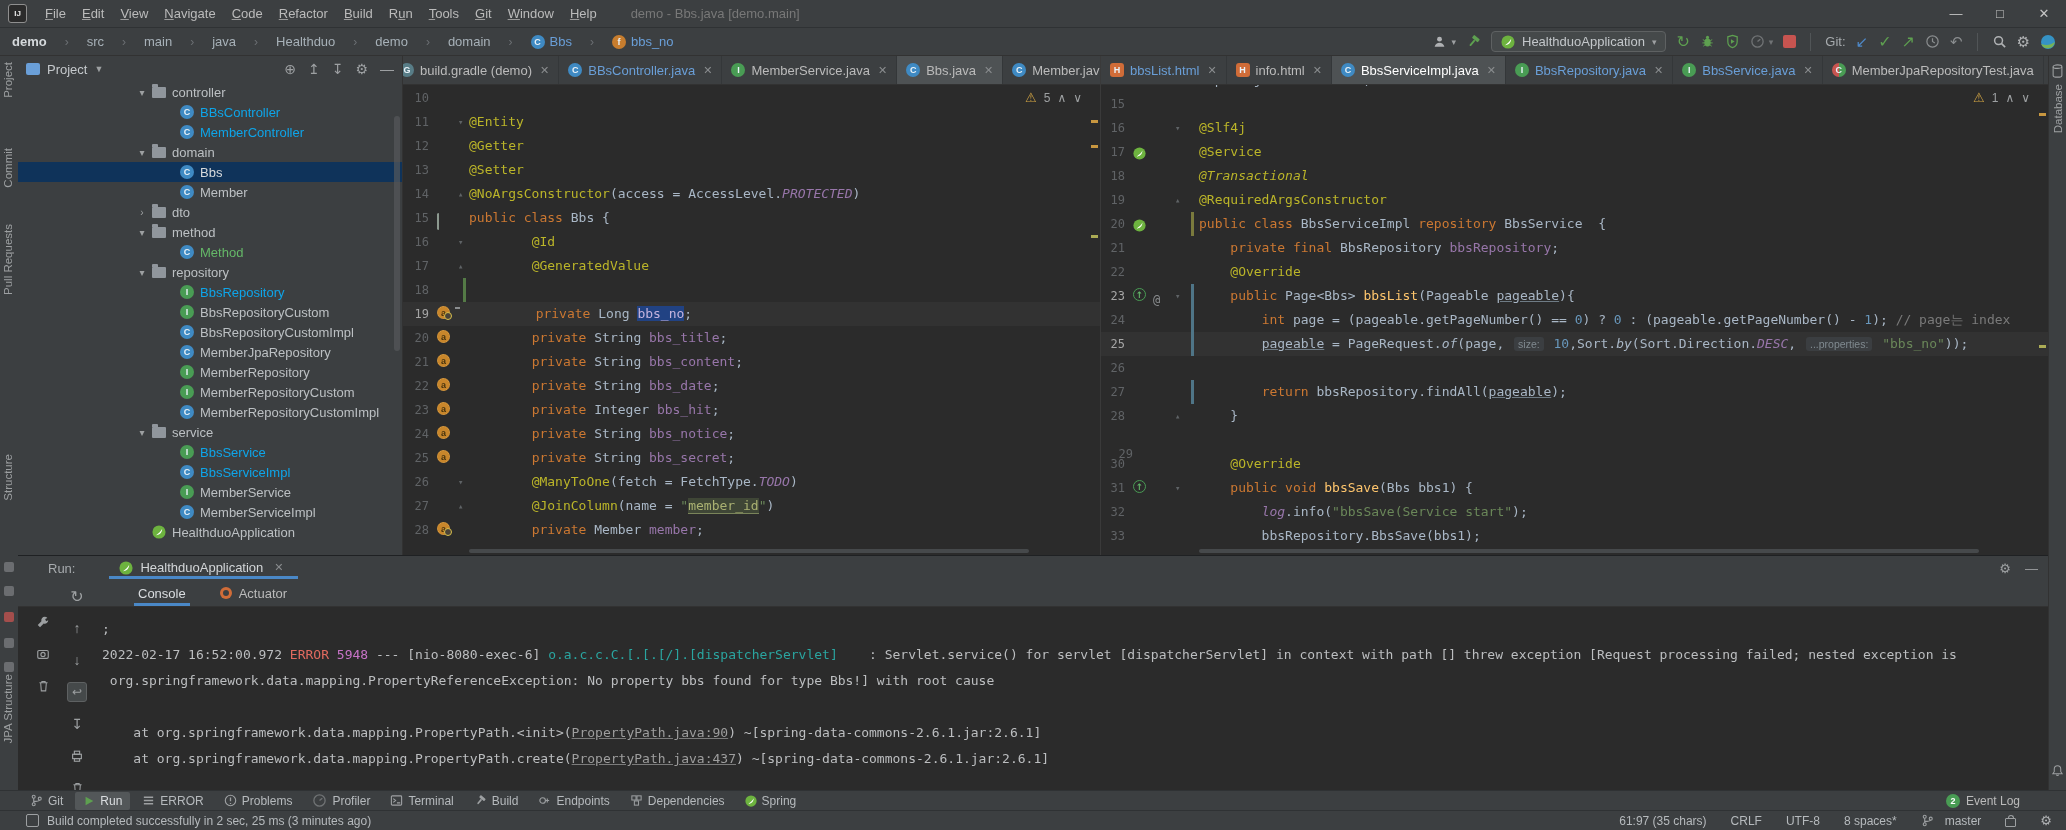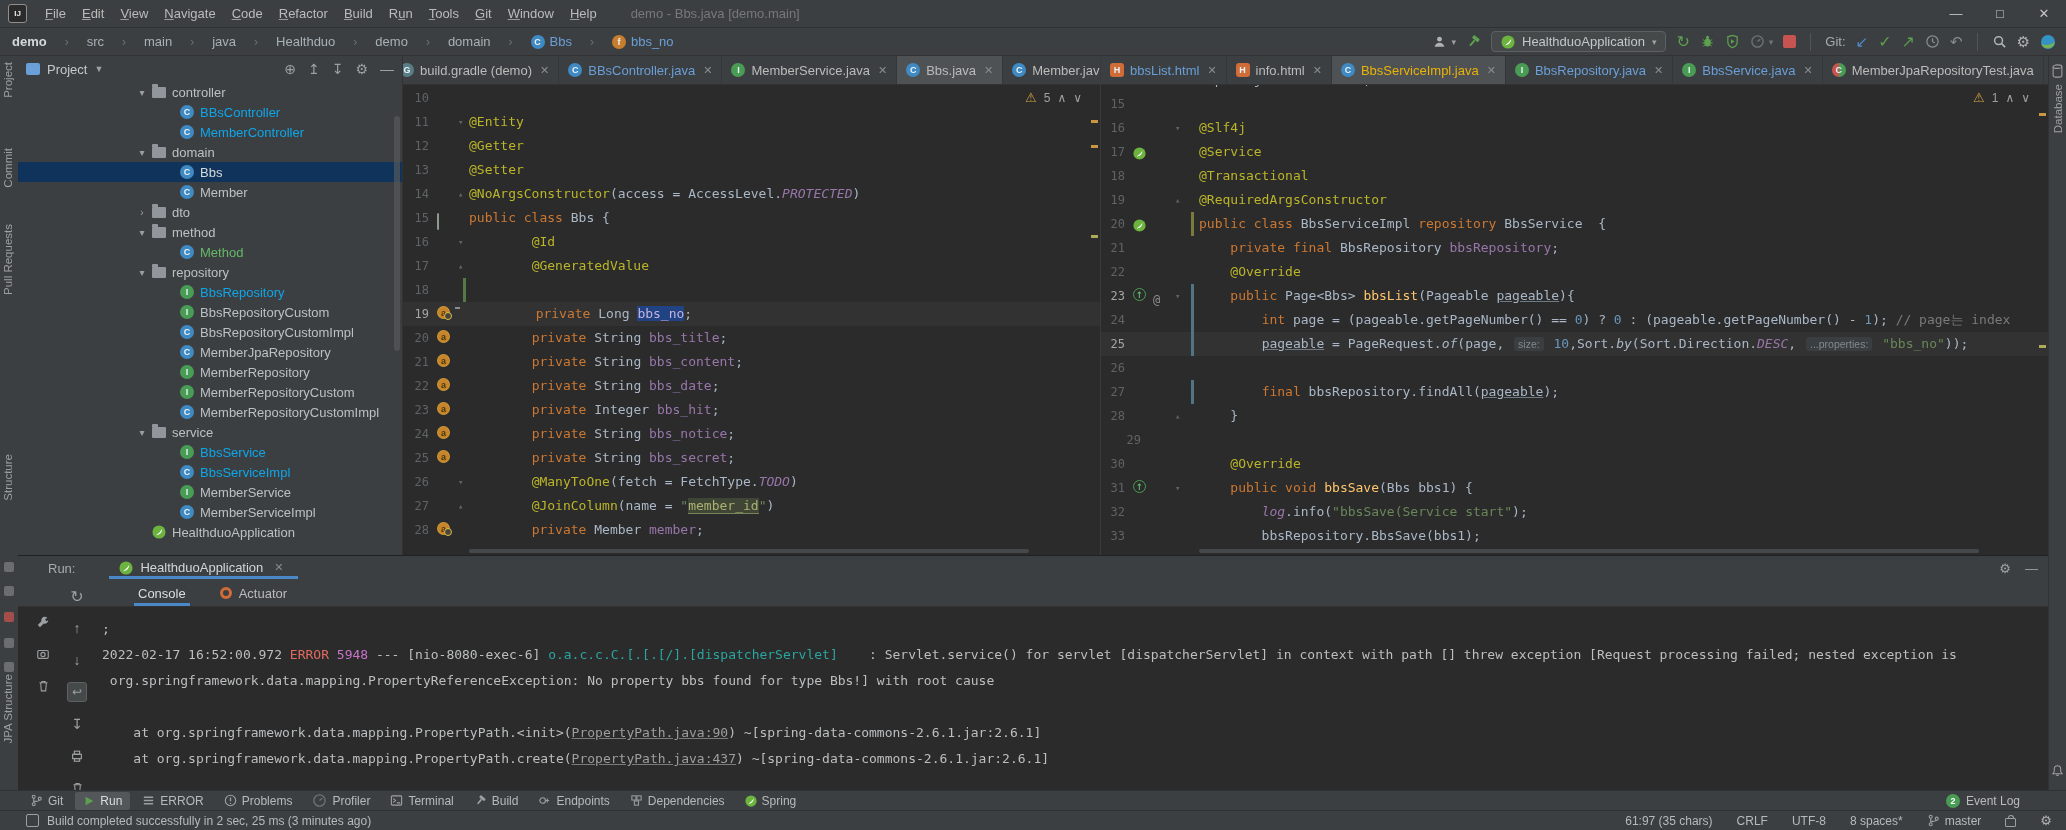--- a/index.html
+++ b/index.html
@@ -65,21 +65,21 @@
   #projscroll{position:absolute;right:2px;top:60px;width:6px;height:235px;background:#55595b;border-radius:3px;opacity:.7;}
   
   .editor{top:56px;height:499px;background:#2b2b2b;}
   #edL{left:403px;width:697px;}
   #edR{left:1100px;width:948px;border-left:1px solid #3a3a3a;box-sizing:border-box;}
   .tabrow{height:28px;background:#3c3f41;border-bottom:1px solid #323232;display:flex;align-items:stretch;overflow:hidden;}
   .tab{display:flex;align-items:center;gap:6px;padding:0 9px;border-right:1px solid #343739;color:#bbbbbb;white-space:nowrap;}
   .tab.active{background:#4e5254;}
   .tab .tclose{color:#8a8d8f;font-size:11px;margin-left:2px;}
   .tab .tl-blue{color:#6a9fd8;}
-  .tab .tl-act-blue{color:#eab308;}
+  .tab .tl-act-blue{color:#ffffff;}
   .code{position:relative;height:470px;overflow:hidden;font-family:"DejaVu Sans Mono",monospace;font-size:13px;}
   .cline{position:relative;height:24px;line-height:24px;}
   .cline.cur{background:#323232;}
   .lnum{position:absolute;top:0;text-align:right;color:#606366;font-size:12px;}
   .lnum.bright{color:#a6a6a6;}
   .codetext{position:absolute;top:0;white-space:pre;}
   .gslot{position:absolute;top:4px;}
   .fold{position:absolute;top:0;color:#5f6t66;color:#5f6366;font-size:9px;}
   .chbar{position:absolute;top:0;width:2.5px;height:24px;}
   .chbar.blue{background:#4f7587;}
@@ -644,21 +644,21 @@
             <span class="gslot" style="left: 32px;"><span class="ico">
                 <svg width="13" height="13" viewBox="0 0 16 16">
                   <circle cx="8" cy="8" r="7.5" fill="#6DB33F"></circle>
                   <path d="M11.6 4.2C10.4 7.4 7.6 9 4.6 11.6 8 11.4 11.4 9.6 11.6 4.2Z" fill="#fff"></path>
                 </svg>
               </span></span>
             <span class="codetext" style="left: 98px;"><span class="sa">@Service</span></span>
           </div>
           <div class="cline">
             <span class="lnum" style="left: 0px; width: 24px;">18</span>
-            <span class="codetext" style="left: 98px;"><span class="sa">@Transactional</span></span>
+            <span class="codetext" style="left: 98px; font-style: italic;"><span class="sa">@Transactional</span></span>
           </div>
           <div class="cline">
             <span class="lnum" style="left: 0px; width: 24px;">19</span>
             <span class="fold" style="left: 74px;">▴</span>
             <span class="codetext" style="left: 98px;"><span class="sa">@RequiredArgsConstructor</span></span>
           </div>
           <div class="cline">
             <span class="lnum" style="left: 0px; width: 24px;">20</span>
             <span class="chbar olive" style="left: 90px;"></span>
             <span class="gslot" style="left: 32px;"><span class="ico">
@@ -697,29 +697,29 @@
             <span class="chbar blue" style="left: 90px;"></span>
             <span class="codetext" style="left: 98px;"><span class="sd">        </span><span class="sun">pageable</span><span class="sd"> = PageRequest.</span><span class="sim">of</span><span class="sd">(page, </span><span class="hint">size:</span><span class="sd"> </span><span class="sn">10</span><span class="sd">,Sort.</span><span class="sim">by</span><span class="sd">(Sort.Direction.</span><span class="sen">DESC</span><span class="sd">, </span><span class="hint">...properties:</span><span class="sd"> </span><span class="ss">"bbs_no"</span><span class="sd">));</span></span>
           </div>
           <div class="cline">
             <span class="lnum" style="left: 0px; width: 24px;">26</span>
             <span class="codetext" style="left: 98px;"></span>
           </div>
           <div class="cline">
             <span class="lnum" style="left: 0px; width: 24px;">27</span>
             <span class="chbar blue" style="left: 90px;"></span>
-            <span class="codetext" style="left: 98px;"><span class="sd">        </span><span class="sk">final </span><span class="sd">bbsRepository.findAll(</span><span class="sun">pageable</span><span class="sd">);</span></span>
+            <span class="codetext" style="left: 98px;"><span class="sd">        </span><span class="sk">return </span><span class="sd">bbsRepository.findAll(</span><span class="sun">pageable</span><span class="sd">);</span></span>
           </div>
           <div class="cline">
             <span class="lnum" style="left: 0px; width: 24px;">28</span>
             <span class="fold" style="left: 74px;">▴</span>
             <span class="codetext" style="left: 98px;"><span class="sd">    }</span></span>
           </div>
           <div class="cline">
-            <span class="lnum" style="left: 16px; width: 24px;">29</span>
+            <span class="lnum" style="left: 8px; width: 24px; margin-top: 14px;">29</span>
             <span class="codetext" style="left: 98px;"></span>
           </div>
           <div class="cline">
             <span class="lnum" style="left: 0px; width: 24px;">30</span>
             <span class="codetext" style="left: 98px;"><span class="sd">    </span><span class="sa">@Override</span></span>
           </div>
           <div class="cline">
             <span class="lnum" style="left: 0px; width: 24px;">31</span>
             <span class="gslot" style="left: 32px;">
               <span class="gut-override">↑</span>
@@ -926,21 +926,21 @@
   <div id="statusbar" class="abs">
     <span style="display:flex;align-items:center;gap:8px;">
       <span style="width:11px;height:11px;border:1px solid #9da0a2;border-radius:2px;display:inline-block;"></span>
       <span>Build completed successfully in 2 sec, 25 ms (3 minutes ago)</span>
     </span>
     <span id="statusright">
       <span>61:97 (35 chars)</span>
       <span>CRLF</span>
       <span>UTF-8</span>
       <span>8 spaces*</span>
-      <span style="display:flex;align-items:center;gap:5px;">
+      <span style="display:flex;align-items:center;gap:11px;">
         <span id="branch-ic">
             <svg width="13" height="13" viewBox="0 0 14 14">
               <circle cx="4" cy="3" r="1.6" fill="none" stroke="#9da0a2" stroke-width="1.2"></circle>
               <circle cx="4" cy="11" r="1.6" fill="none" stroke="#9da0a2" stroke-width="1.2"></circle>
               <circle cx="10.5" cy="5" r="1.6" fill="none" stroke="#9da0a2" stroke-width="1.2"></circle>
               <path d="M4 4.6v4.8M4 8c3.5 0 6-.8 6.4-1.6" fill="none" stroke="#9da0a2" stroke-width="1.2"></path>
             </svg>
           </span>
         <span>master</span>
       </span>

